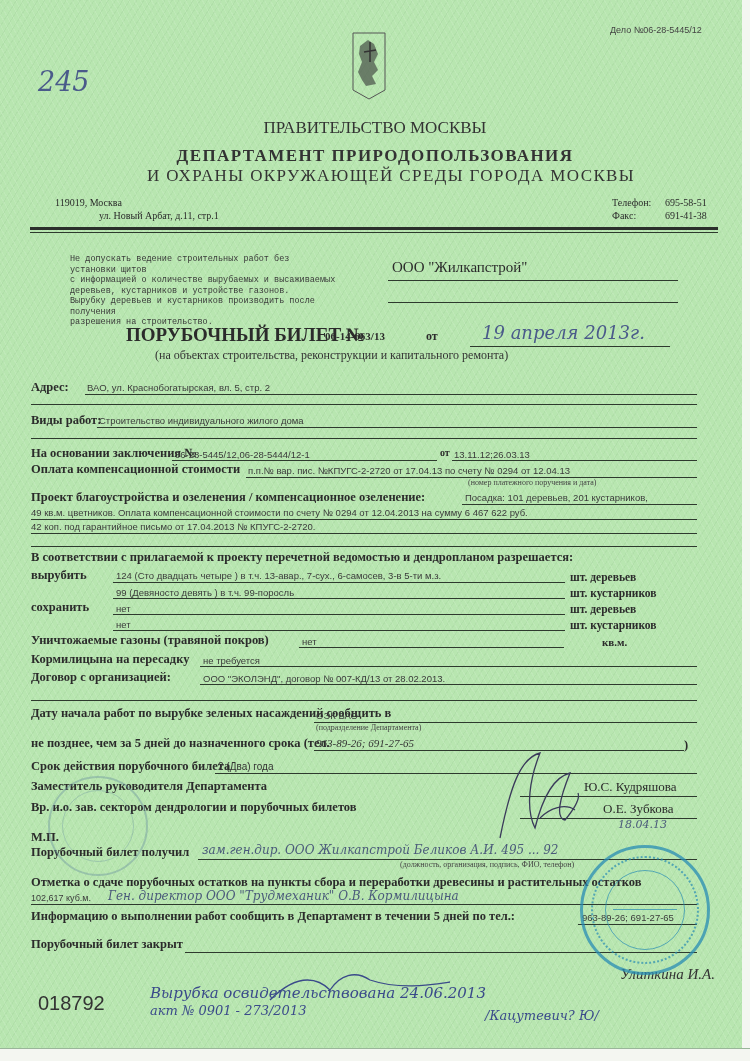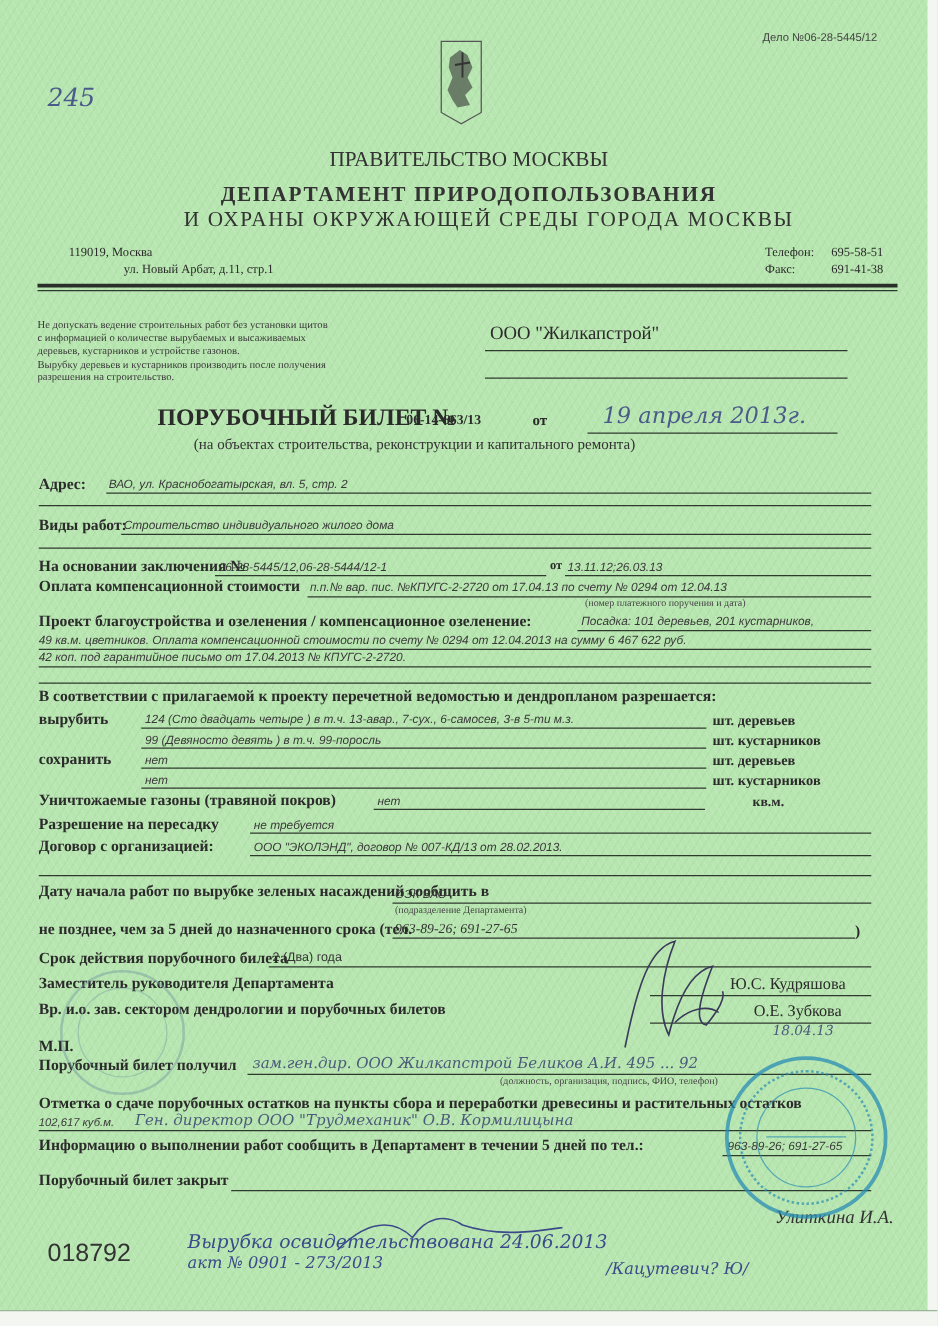--- a/index.html
+++ b/index.html
@@ -10,33 +10,33 @@
     background-color: #b8e6b0;
     background-image:
       repeating-linear-gradient(62deg, rgba(255,255,255,0.10) 0 1px, transparent 1px 5px),
       repeating-linear-gradient(-58deg, rgba(80,130,80,0.07) 0 1px, transparent 1px 6px);
   }
   .bottom-strip { position: absolute; left: 0; top: 1048px; width: 750px; height: 13px; background: #f4f6f1; border-top: 1px solid #9ab59a; }
   .abs { position: absolute; }
   .line { position: absolute; height: 1px; background: #2e3a2e; }
   .thick { height: 3px; background: #2b2f2b; }
   .serif-b { font-family: "Liberation Serif", serif; font-weight: bold; font-size: 12.5px; color: #2b2b2b; white-space: nowrap; }
-  .fill { font-family: "Liberation Sans", sans-serif; font-style: italic; font-size: 9.5px; color: #3a3a3a; white-space: nowrap; }
+  .fill { font-family: "Liberation Sans", sans-serif; font-size: 9.5px; color: #3a3a3a; white-space: nowrap; }
   .hand { font-family: "DejaVu Serif", serif; font-style: italic; color: #3a4a8a; white-space: nowrap; }
   .small { font-family: Liberation Serif, serif; font-size: 8.5px; color: #444; white-space: nowrap; }
-  .note { font-family: Liberation Serif, serif; font-size: 8.5px; color: #3a3a3a; line-height: 10.5px; }
+  .note { font-family: Liberation Mono, monospace; font-size: 8.5px; color: #3a3a3a; line-height: 10.5px; margin-left: 40px; }
   .stamp { position: absolute; border-radius: 50%; }
 </style>
 </head>
 <body>
 
 <div class="sheet">
 
   <div class="abs small" style="left:610px;top:25px;font-family:'Liberation Sans',sans-serif;font-size:9px;">Дело №06-28-5445/12</div>
-  <div class="abs hand" style="left:38px;top:66px;font-size:20px;color:#4a5a8a;text-align:center;">245</div>
+  <div class="abs hand" style="left:38px;top:66px;font-size:27px;color:#4a5a8a;text-align:center;">245</div>
 
   <div class="abs" style="left:352px;top:32px;width:34px;height:66px;">
     <svg width="34" height="68" viewBox="0 0 34 68">
       <path d="M1 1 H33 V58 L17 67 L1 58 Z" fill="none" stroke="#555" stroke-width="1"></path>
       <path d="M8 14 L16 8 L22 12 L26 22 L22 30 L26 38 L20 44 L24 52 L14 54 L10 48 L6 40 L10 30 L7 22 Z" fill="#4f5a4f" opacity="0.75"></path>
       <path d="M12 20 L24 18 M18 10 L18 30" stroke="#333" stroke-width="1.5"></path>
     </svg>
   </div>
 
   <div class="abs" style="left:0;width:750px;top:146px;text-align:center;font-family:'Liberation Serif',serif;font-weight:bold;font-size:17px;letter-spacing:1.4px;color:#333;">ДЕПАРТАМЕНТ ПРИРОДОПОЛЬЗОВАНИЯ</div>
@@ -120,21 +120,21 @@
 
   <div class="abs fill" style="left:116px;top:619px;">нет</div>
   <div class="line" style="left:113px;top:630px;width:452px;"></div>
   <div class="abs serif-b" style="left:570px;top:619px;font-size:11.5px;">шт. кустарников</div>
 
   <div class="abs serif-b" style="left:31px;top:633px;">Уничтожаемые газоны (травяной покров)</div>
   <div class="abs fill" style="left:302px;top:636px;">нет</div>
   <div class="line" style="left:299px;top:647px;width:265px;"></div>
   <div class="abs serif-b" style="left:602px;top:636px;font-size:11px;">кв.м.</div>
 
-  <div class="abs serif-b" style="left:31px;top:652px;">Разрешение на пересадку</div>
+  <div class="abs serif-b" style="left:31px;top:652px;">Кормилицына на пересадку</div>
   <div class="abs fill" style="left:203px;top:655px;">не требуется</div>
   <div class="line" style="left:200px;top:666px;width:497px;"></div>
 
   <div class="abs serif-b" style="left:31px;top:670px;">Договор с организацией:</div>
   <div class="abs fill" style="left:203px;top:673px;">ООО "ЭКОЛЭНД", договор № 007-КД/13 от 28.02.2013.</div>
   <div class="line" style="left:200px;top:684px;width:497px;"></div>
   <div class="line" style="left:31px;top:700px;width:666px;"></div>
 
   <div class="abs serif-b" style="left:31px;top:706px;">Дату начала работ по вырубке зеленых насаждений сообщить в</div>
   <div class="abs fill" style="left:316px;top:710px;">ОЭК ВАО</div>

